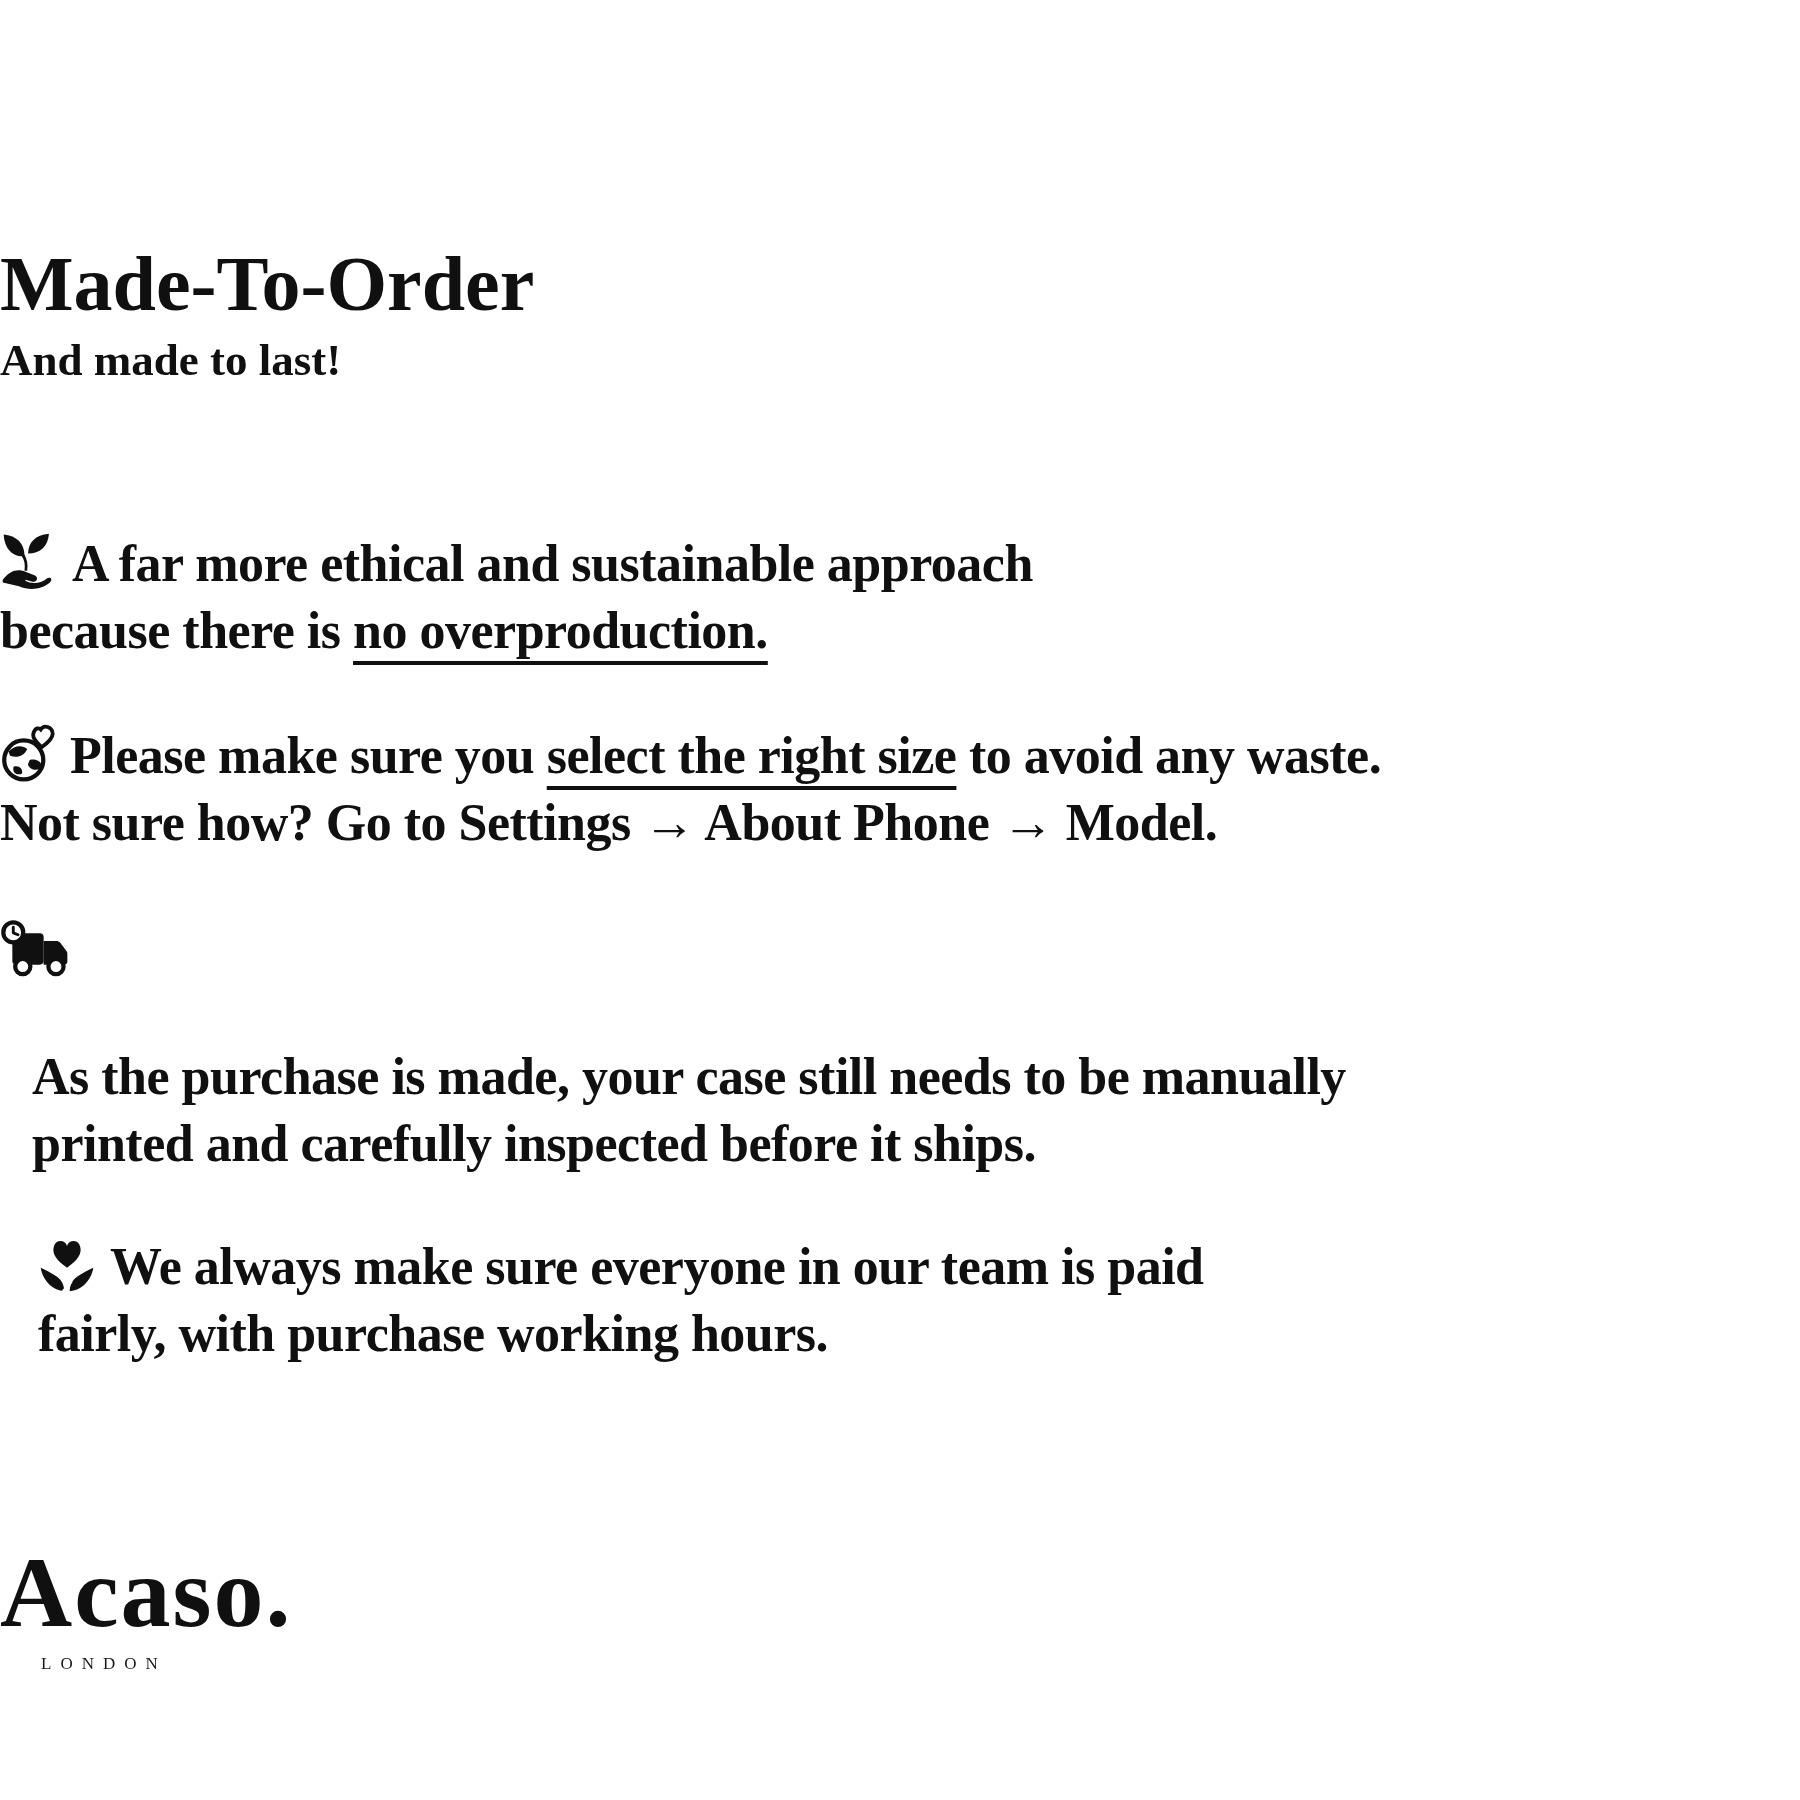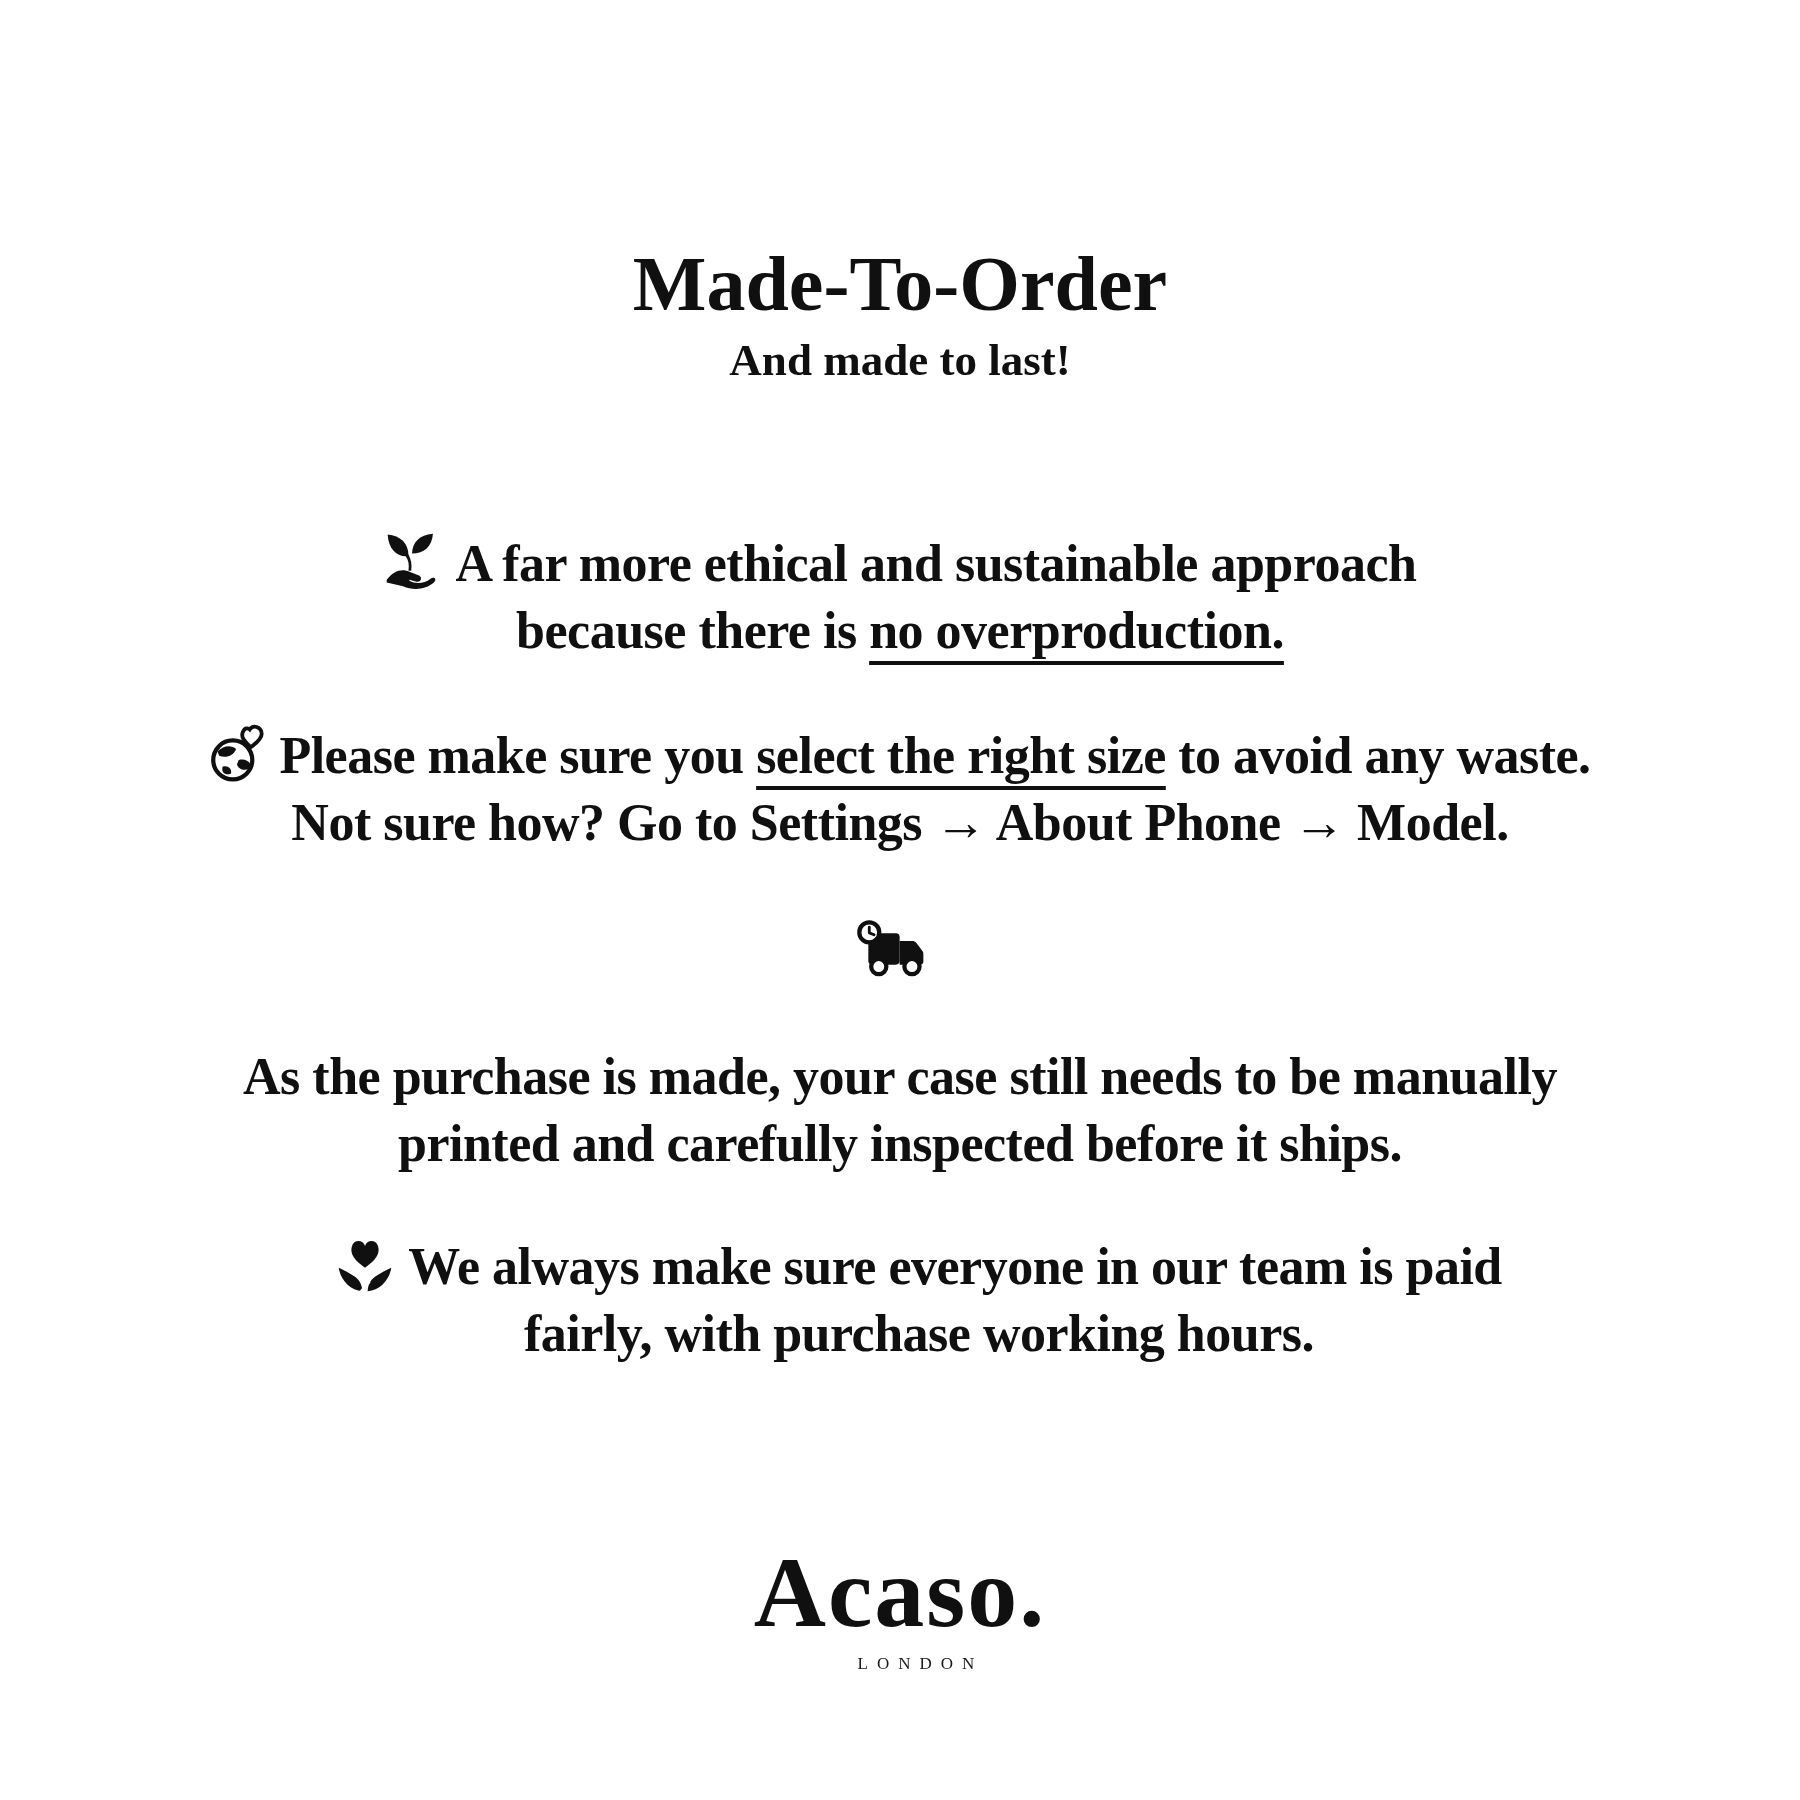--- a/index.html
+++ b/index.html
@@ -3,21 +3,20 @@
 <meta charset="utf-8">
 <style>
   html,body { margin:0; padding:0; }
   .canvas {
     position:relative;
     width:1800px; height:1800px;
     background:#ffffff;
     color:#101010;
     font-family:"Liberation Serif","DejaVu Serif",serif;
     font-weight:700;
-    text-align:center;
     overflow:hidden;
   }
   .title {
     margin:0;
     padding-top:244px;
     font-size:78px;
     line-height:80px;
   }
   .subtitle {
     margin-top:12px;
@@ -25,21 +24,21 @@
     line-height:48px;
   }
   .para {
     font-size:52px;
     line-height:67px;
     letter-spacing:-0.5px;
   }
   .p1 { margin-top:142px; }
   .p2 { margin-top:58px; }
   .p3 { margin-top:60px; }
-  .p4 { margin-top:60px; }
+  .p4 { margin-top:60px;margin-left:32px; }
   .p5 { margin-top:56px;padding-left:38px; }
   .u {
     text-decoration:underline;
     text-decoration-thickness:4px;
     text-underline-offset:13px;
   }
   .icon {
     display:inline-block;
     vertical-align:-11px;
     margin-right:14px;

